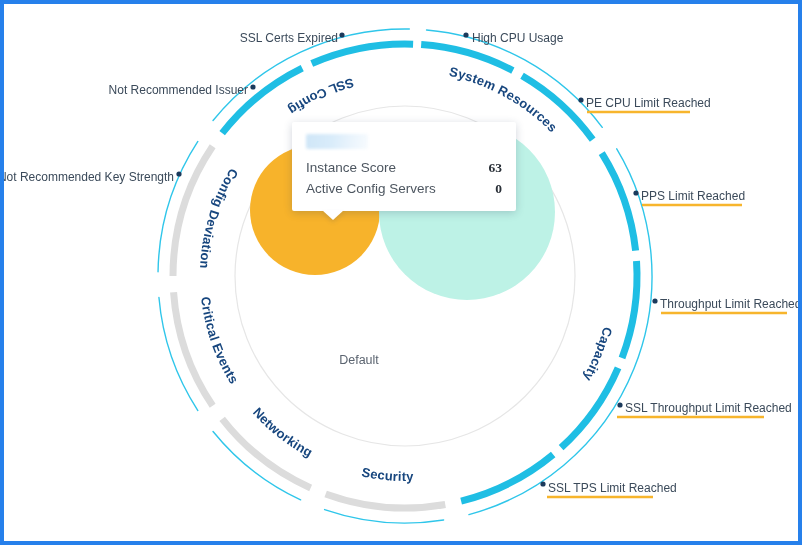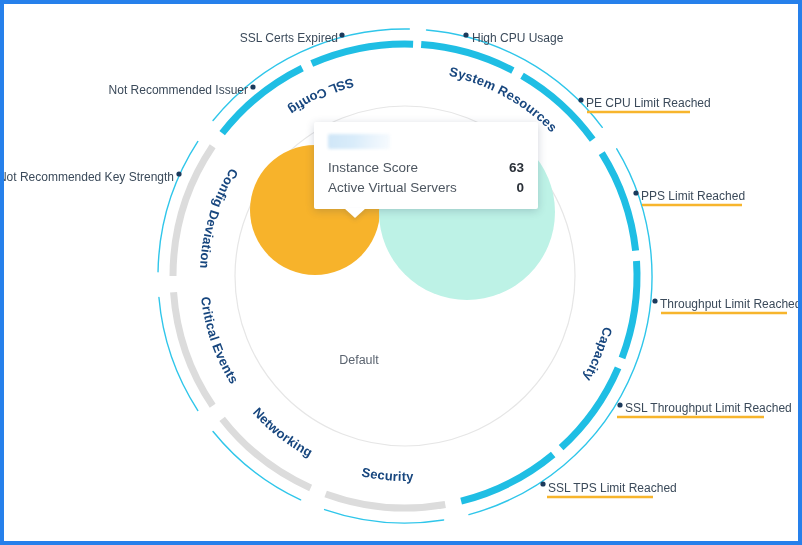--- a/index.html
+++ b/index.html
@@ -49,21 +49,20 @@
   .tooltip {
     position: absolute;
     left: 288px;
     top: 118px;
     width: 224px;
     background: #ffffff;
     box-shadow: 0 2px 9px rgba(40,60,90,0.22);
     border-radius: 2px;
     padding: 10px 14px 12px 14px;
     box-sizing: border-box;
-    margin-left: 22px;
   }
   .tooltip-title-redacted {
     width: 62px;
     height: 15px;
     margin: 2px 0 8px 0;
     border-radius: 2px;
     background: linear-gradient(100deg,#cfe6f7 0%, #d9ecfa 42%, #eaf4fc 72%, #f7fbfe 100%);
     filter: blur(1.6px);
   }
   .tt-row {
@@ -74,21 +73,21 @@
   }
   .tt-key {
     font-size: 13.5px;
     color: #4d5660;
     font-family: "Liberation Sans", "DejaVu Sans", sans-serif;
   }
   .tt-val {
     font-size: 13.5px;
     font-weight: bold;
     color: #2a3038;
-    font-family: Liberation Sans, sans-serif;
+    font-family: Liberation Serif, serif;
     min-width: 26px;
     text-align: right;
   }
   .tooltip-arrow {
     position: absolute;
     left: 30px;
     bottom: -9px;
     width: 0;
     height: 0;
     border-left: 11px solid transparent;
@@ -182,20 +181,20 @@
   </svg>
 
   <div class="tooltip">
     <div class="tooltip-title-redacted"></div>
     <div id="tt-rows">
         <div class="tt-row">
           <span class="tt-key">Instance Score</span>
           <span class="tt-val">63</span>
         </div>
         <div class="tt-row">
-          <span class="tt-key">Active Virtual Servers</span>
+          <span class="tt-key">Active Config Servers</span>
           <span class="tt-val">0</span>
         </div>
       </div>
     <div class="tooltip-arrow"></div>
   </div>
 
 </div>
 
 </body></html>

